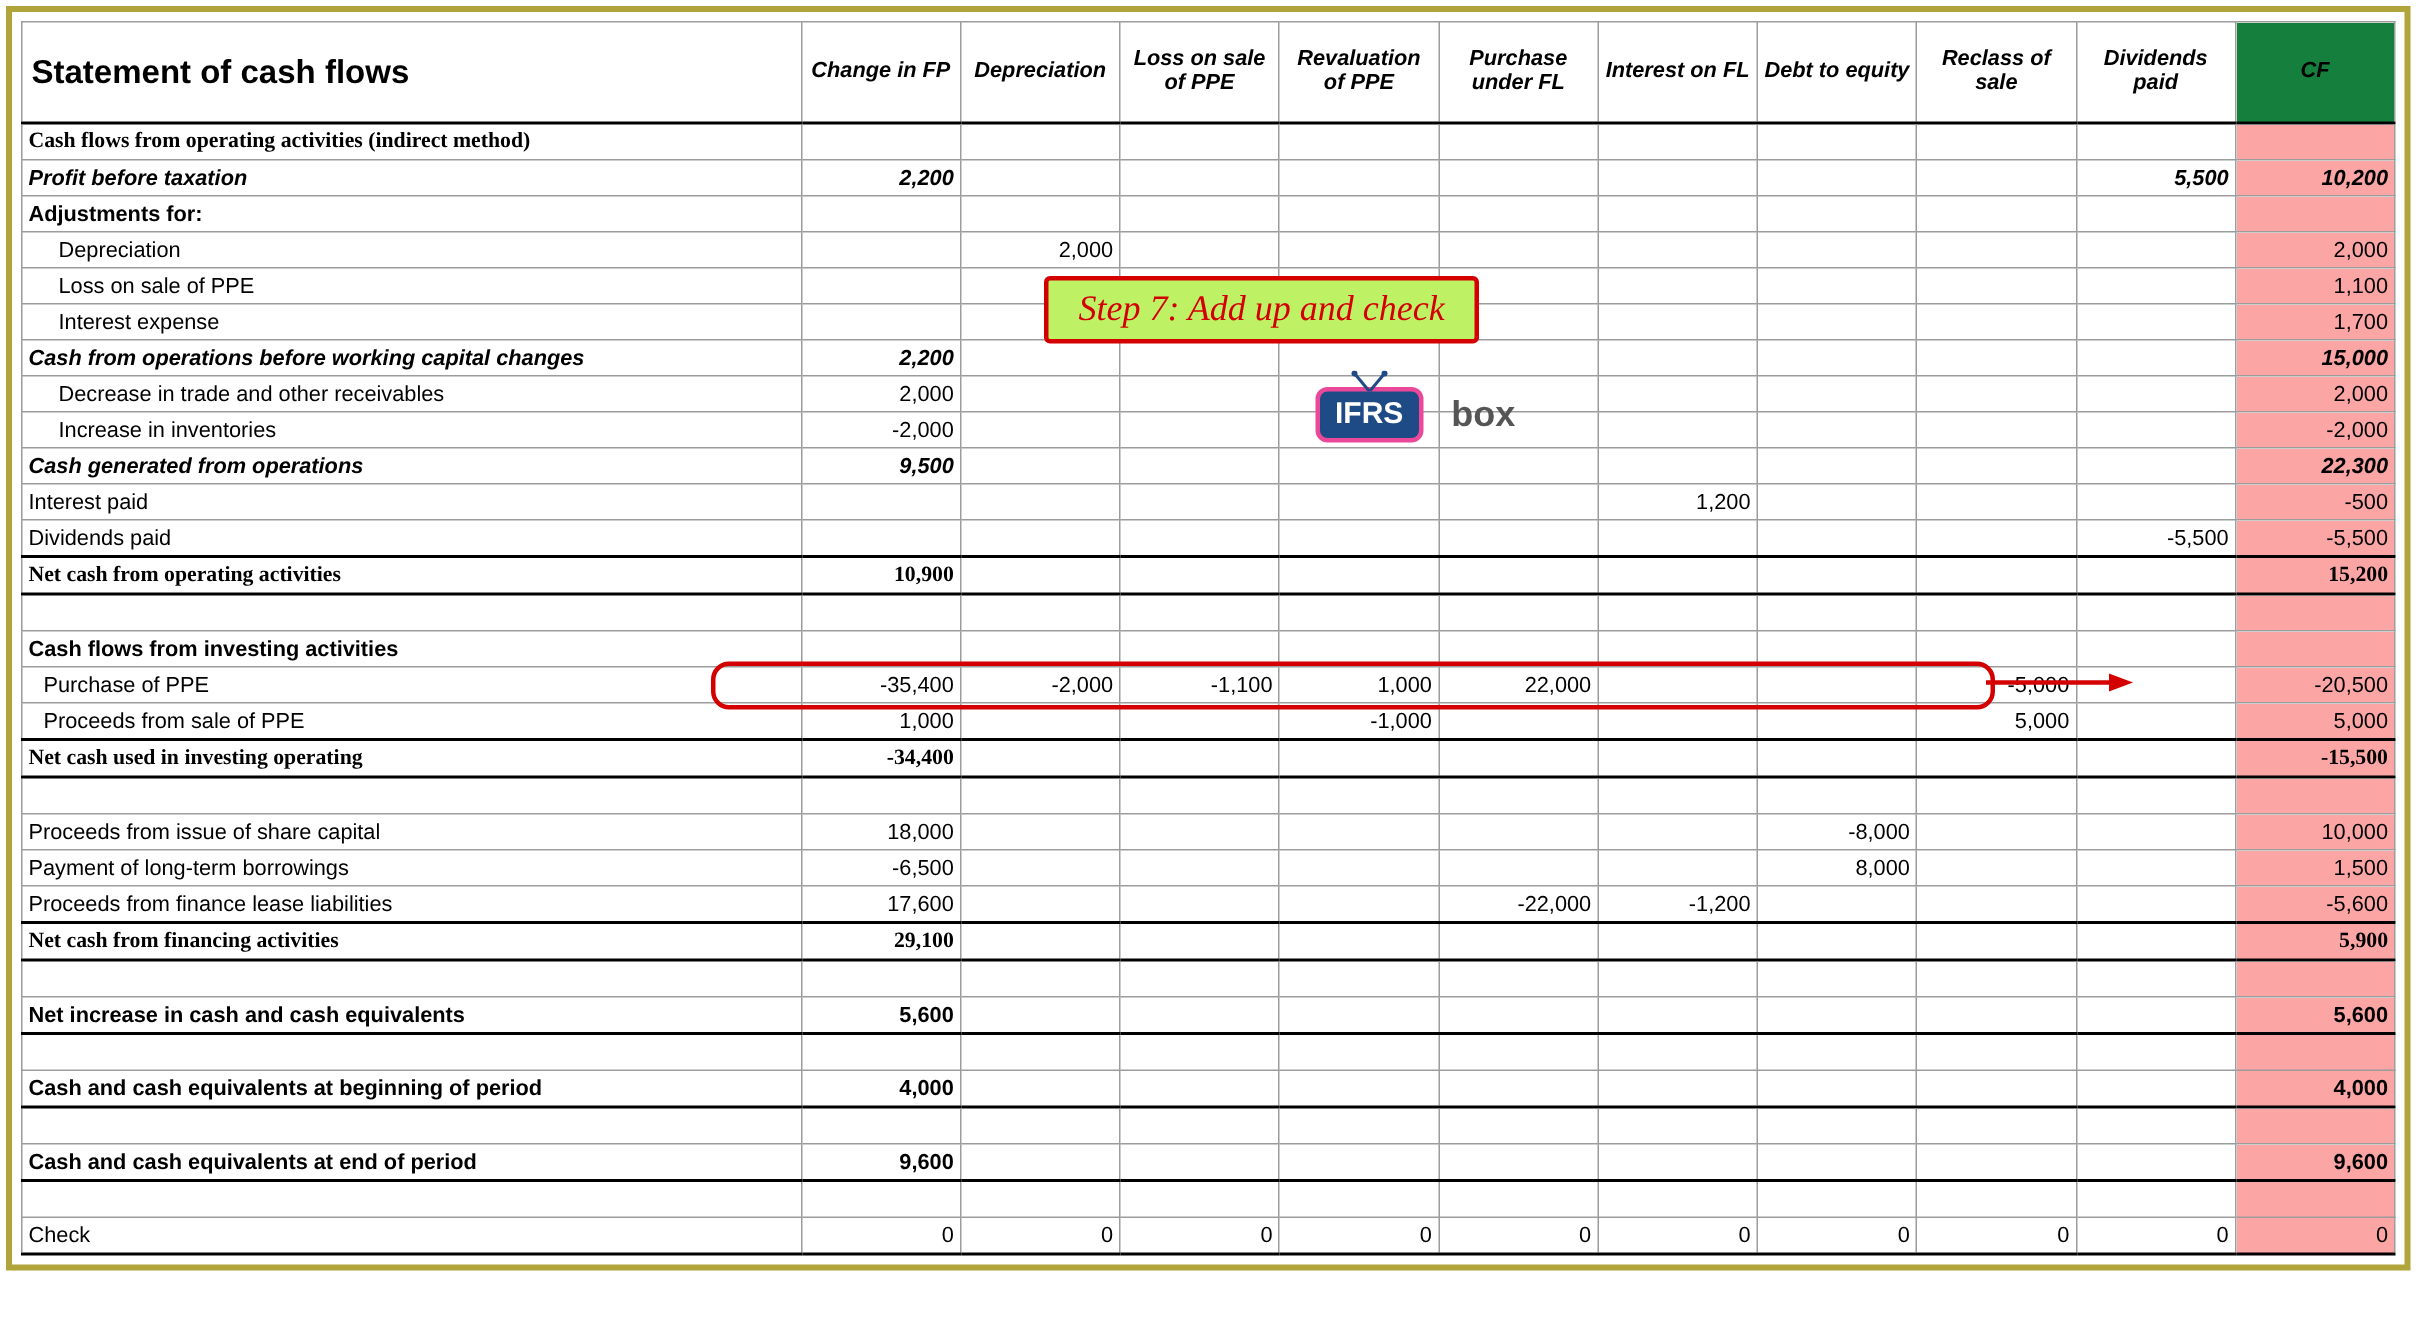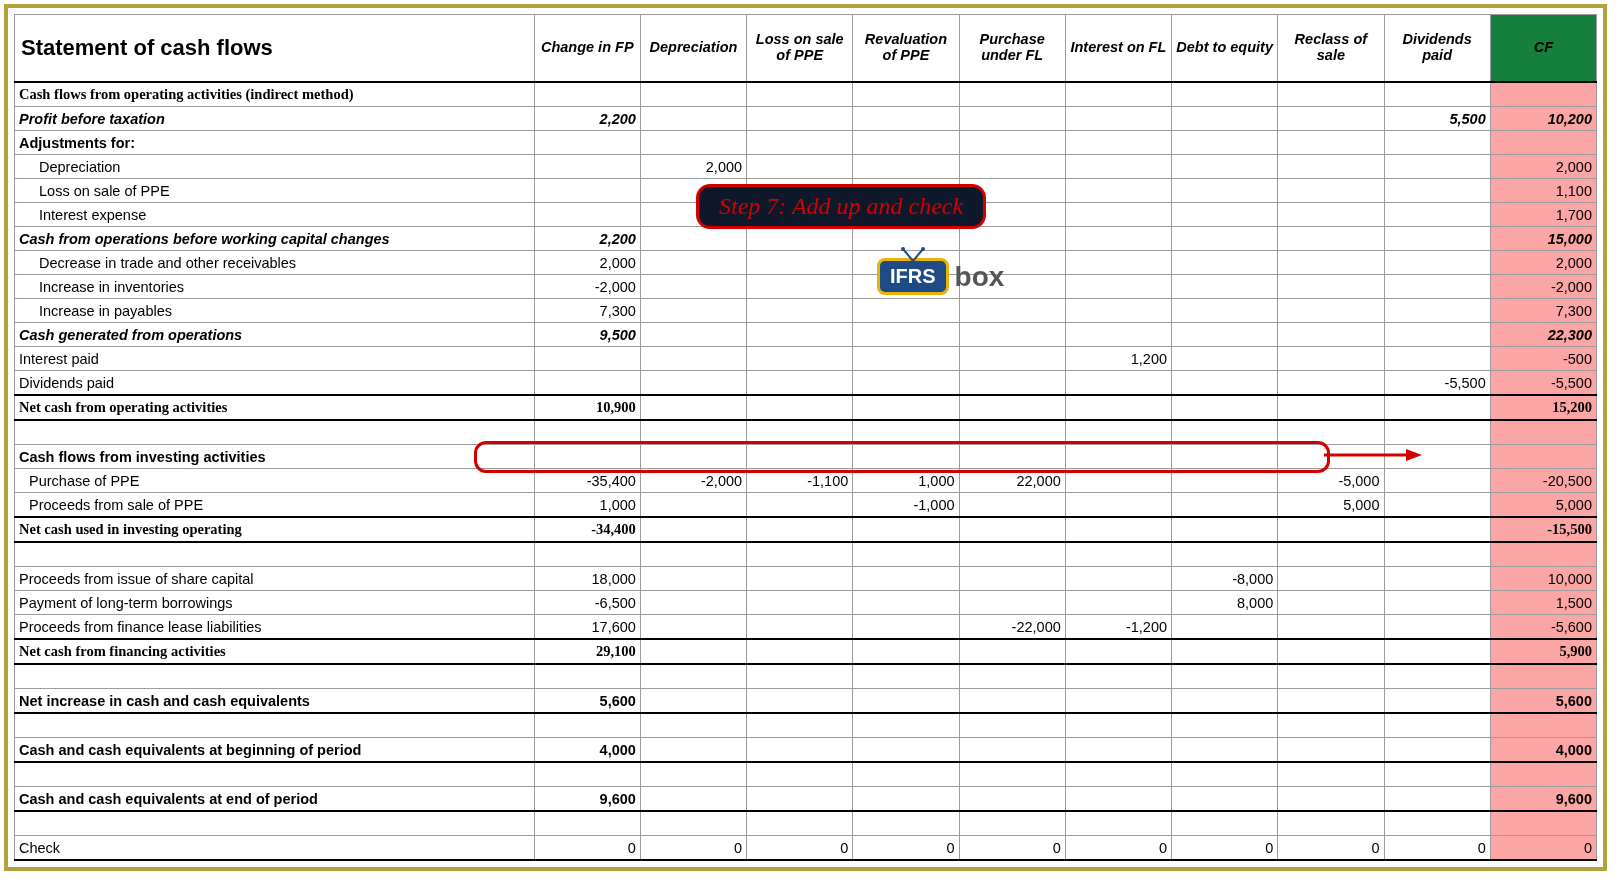--- a/index.html
+++ b/index.html
@@ -15,29 +15,29 @@
   td.num{text-align:right;}
   td.cf{text-align:right;background:#fca5a5;}
   tr.bold td{font-weight:bold;}
   tr.italic td{font-style:italic;}
   tr.thicktop td{border-top:2px solid #000;font-family:Liberation Serif, serif;}
   tr.thickbot td{border-bottom:2px solid #000;}
   .indent1{padding-left:14px;margin-top:33px;}
   .indent2{padding-left:24px;}
   
   .overlay{position:absolute;pointer-events:none;}
-  .ann-box{border:3px solid #d40000;border-radius:14px;background:#0f172a;padding:6px 20px;font-family:"Comic Sans MS","Segoe Script",cursive;font-size:24px;color:#d40000;font-style:italic;}
+  .ann-box{border:3px solid #d40000;border-radius:4px;background:#bef264;padding:6px 20px;font-family:"Comic Sans MS","Segoe Script",cursive;font-size:24px;color:#d40000;font-style:italic;}
   .red-outline{border:3px solid #d40000;border-radius:12px;}
   .arrow-line{stroke:#d40000;stroke-width:3;fill:none;}
   .arrow-head{fill:#d40000;}
   
   .logo-wrap{position:absolute;display:flex;align-items:center;font-weight:bold;}
-  .logo-screen{background:#1e4a85;color:#fff;border:3px solid #eab308;border-radius:8px;padding:4px 10px;font-size:20px;font-family:Arial;position:relative;}
+  .logo-screen{background:#1e4a85;color:#fff;border:3px solid #ec4899;border-radius:8px;padding:4px 10px;font-size:20px;font-family:Arial;position:relative;}
   .logo-antenna{position:absolute;top:-14px;left:50%;transform:translateX(-50%);}
-  .logo-box{font-size:28px;color:#555;margin-left:6px;font-family:Arial;}
+  .logo-box{font-size:24px;color:#555;margin-left:19px;font-family:Arial;}
 </style>
 </head>
 <body>
 
 <div class="frame">
   <table>
     <colgroup>
       <col class="label">
       <col class="num">
         <col class="num">
@@ -176,33 +176,20 @@
           <td class="num"></td>
           <td class="num"></td>
           <td class="num"></td>
           <td class="num"></td>
           <td class="num"></td>
           <td class="num"></td>
           <td class="num"></td>
           <td class="num"></td>
           <td class="cf">-2,000</td>
         </tr>
-        <tr>
-          <td class="label indent2">Increase in payables</td>
-          <td class="num">7,300</td>
-          <td class="num"></td>
-          <td class="num"></td>
-          <td class="num"></td>
-          <td class="num"></td>
-          <td class="num"></td>
-          <td class="num"></td>
-          <td class="num"></td>
-          <td class="num"></td>
-          <td class="cf">7,300</td>
-        </tr>
         <tr class="bold italic">
           <td class="label">Cash generated from operations</td>
           <td class="num">9,500</td>
           <td class="num"></td>
           <td class="num"></td>
           <td class="num"></td>
           <td class="num"></td>
           <td class="num"></td>
           <td class="num"></td>
           <td class="num"></td>

